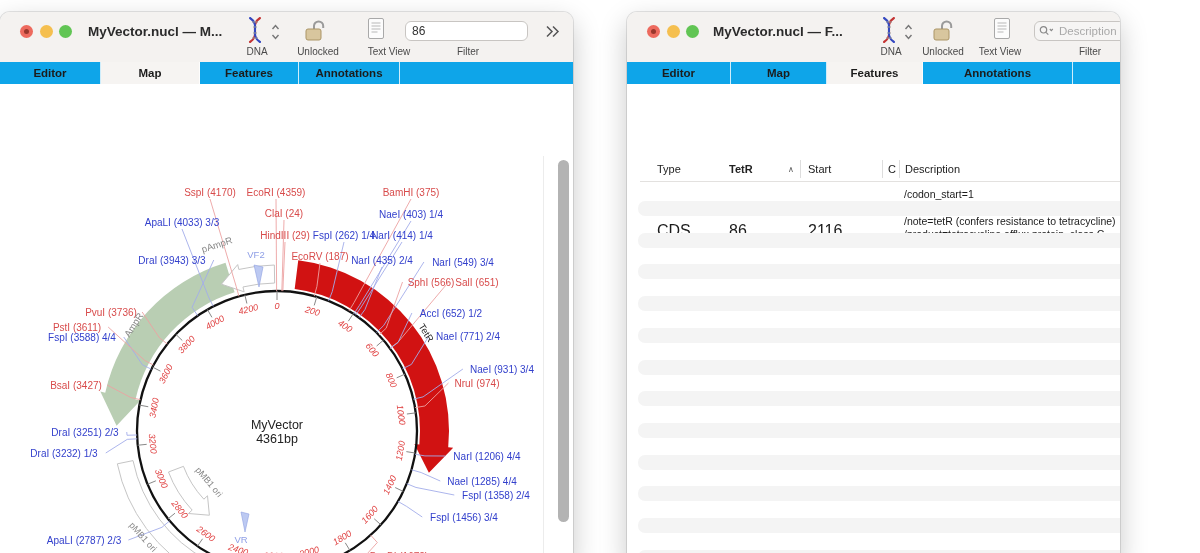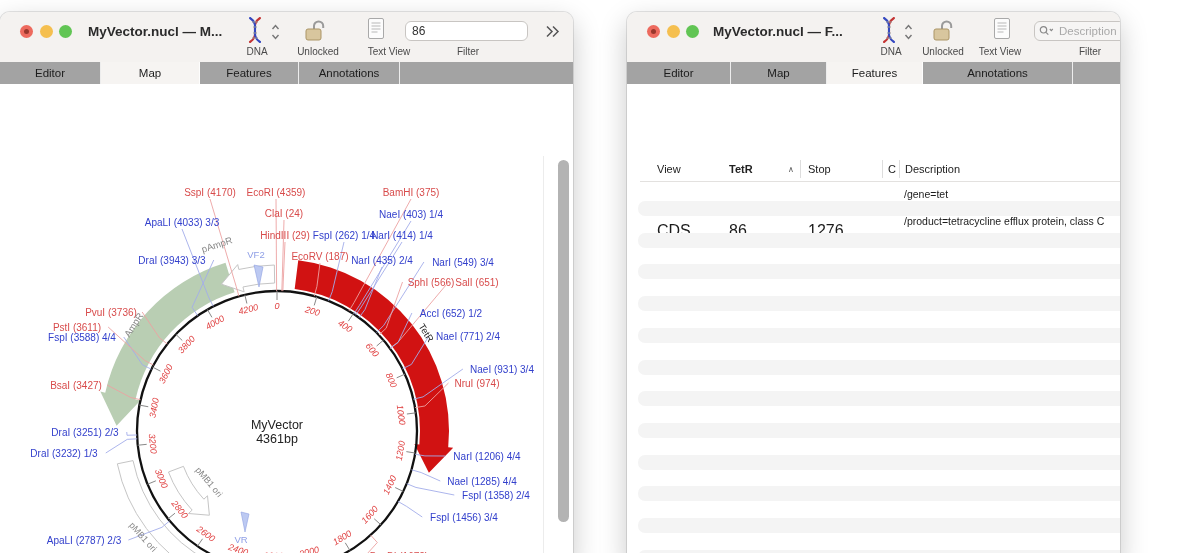--- a/index.html
+++ b/index.html
@@ -15,21 +15,21 @@
   .tl-yellow{background:#f5bf4f;}
   .tl-green{background:#61c554;}
   .win-title{position:absolute;top:12px;font-size:13.5px;font-weight:bold;color:#2b2b2b;white-space:nowrap;}
   .tb-label{position:absolute;top:34px;font-size:10px;color:#4a4a4a;text-align:center;white-space:nowrap;}
   .tb-icon{position:absolute;}
   .field{position:absolute;top:9px;height:20px;border:1px solid #c8c5c2;border-radius:6px;background:#fff;
     font-size:12px;color:#333;padding:0 6px;box-sizing:border-box;outline:none;font-family:inherit;}
   .field::placeholder{color:#a9a9a9;font-size:11.5px;}
   #filter-field{padding-left:24px;background:#f6f5f4;}
   .search-glyph{position:absolute;top:13px;pointer-events:none;}
-  .tabbar{position:absolute;top:50px;left:0;right:0;height:22px;background:#a3a3a3;display:flex;}
+  .tabbar{position:absolute;top:50px;left:0;right:0;height:22px;background:#0ea5e9;display:flex;font-weight:bold;}
   .tab{height:22px;line-height:22px;text-align:center;font-size:11.5px;color:#1c1c1c;
     border-right:1px solid rgba(255,255,255,.8);box-sizing:border-box;flex:0 0 auto;}
   .tab.selected{background:#f6f4f2;}
   .tab-filler{flex:1 1 auto;border-right:none;}
   .content{position:absolute;top:72px;left:0;right:0;bottom:0;background:#fff;}
   
   #map-svg{position:absolute;left:0;top:72px;width:573px;height:481px;font-family:"Liberation Sans","DejaVu Sans",sans-serif;}
   #v-sep{position:absolute;top:72px;left:543px;width:1px;bottom:0;background:#ececec;}
   #v-scroll{position:absolute;left:558px;top:76px;width:11px;height:362px;border-radius:6px;background:#b3b3b3;}
   
@@ -280,37 +280,38 @@
 
   <div class="tabbar">
     <div class="tab" style="width:104px">Editor</div>
     <div class="tab" style="width:96px">Map</div>
     <div class="tab selected" style="width:96px">Features</div>
     <div class="tab" style="width:150px">Annotations</div>
     <div class="tab tab-filler"></div>
   </div>
 
   <div class="content">
-    <div class="th" style="left:30px">View</div>
+    <div class="th" style="left:30px">Type</div>
     <div class="th bold" style="left:102px">TetR</div>
     <div class="sort-caret" style="left:161px">∧</div>
-    <div class="th" style="left:181px">Stop</div>
+    <div class="th" style="left:181px">Start</div>
     <div class="th" style="left:261px">C</div>
     <div class="th" style="left:278px">Description</div>
     <div class="col-sep" style="left:173px"></div>
     <div class="col-sep" style="left:255px"></div>
     <div class="col-sep" style="left:272px"></div>
     <div class="col-sep" style="left:559px"></div>
     <div id="header-line"></div>
 
     <div>
       <div class="td" style="left:30px;top:138px">CDS</div>
       <div class="td" style="left:102px;top:138px">86</div>
-      <div class="td" style="left:181px;top:138px">1276</div>
+      <div class="td" style="left:181px;top:138px">2116</div>
       <div id="desc-block">
+        <div class="desc-line">/codon_start=1</div>
         <div class="desc-line">/gene=tet</div>
         <div class="desc-line">/note=tetR (confers resistance to tetracycline)</div>
         <div class="desc-line">/product=tetracycline efflux protein, class C</div>
       </div>
     </div>
     <div id="placeholder-container">
         <div class="placeholder-row" style="top: 117px;"></div>
         <div class="placeholder-row" style="top: 148.7px;"></div>
         <div class="placeholder-row" style="top: 180.4px;"></div>
         <div class="placeholder-row" style="top: 212.1px;"></div>

